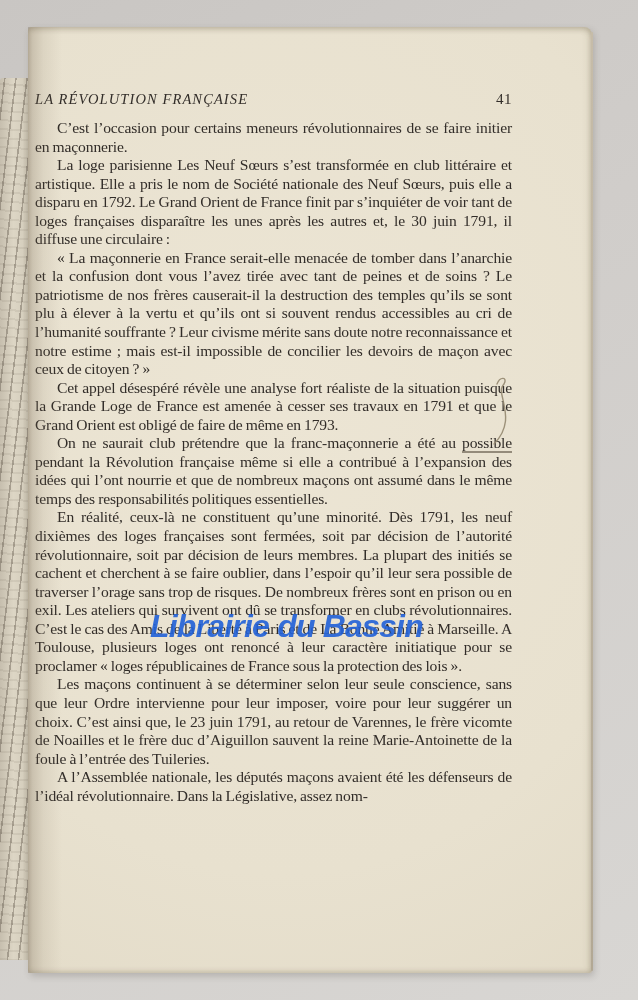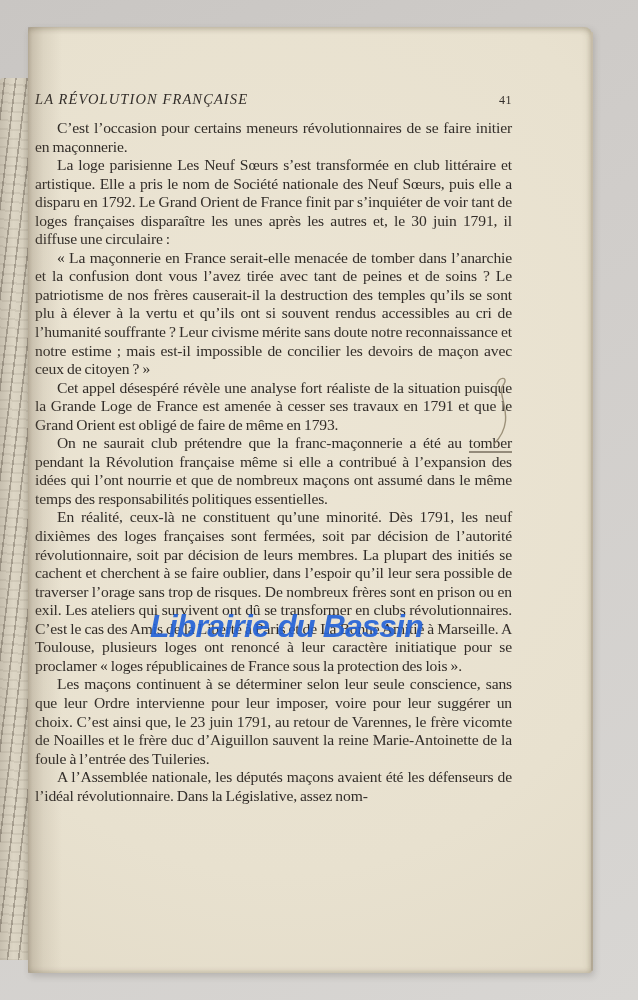--- a/index.html
+++ b/index.html
@@ -47,21 +47,21 @@
     position:absolute;left:28px;top:27px;width:34px;height:946px;
     background:linear-gradient(90deg,rgba(110,95,75,.30),rgba(110,95,75,.10) 45%,rgba(110,95,75,0));
     pointer-events:none;
   }
   .text-col{margin-left:7px;width:477px;color:#322d29;}
   .pg-header{
     display:flex;justify-content:space-between;align-items:baseline;
     font-size:14.5px;
   }
   .running-title{font-style:italic;letter-spacing:1.1px;}
-  .folio{font-size:12px;letter-spacing:.5px;}
+  .folio{font-size:15px;letter-spacing:.5px;}
   .body-text{margin-top:11px;}
   .para{
     margin:0;
     font-size:15.6px;line-height:18.55px;
     letter-spacing:-.15px;word-spacing:-.6px;
     text-align:justify;text-indent:22px;
     text-rendering:optimizeLegibility;
   }
   .pencil{
     border-bottom:2px solid rgba(95,85,70,.62);
@@ -91,21 +91,21 @@
       <div class="pg-header">
         <span class="running-title">LA RÉVOLUTION FRANÇAISE</span>
         <span class="folio">41</span>
       </div>
 
       <div class="body-text">
         <p class="para">C’est l’occasion pour certains meneurs révolutionnaires de se faire initier en maçonnerie.</p>
         <p class="para">La loge parisienne Les Neuf Sœurs s’est transformée en club littéraire et artistique. Elle a pris le nom de Société nationale des Neuf Sœurs, puis elle a disparu en 1792. Le Grand Orient de France finit par s’inquiéter de voir tant de loges françaises disparaître les unes après les autres et, le 30 juin 1791, il diffuse une circulaire :</p>
         <p class="para">« La maçonnerie en France serait-elle menacée de tomber dans l’anarchie et la confusion dont vous l’avez tirée avec tant de peines et de soins ? Le patriotisme de nos frères causerait-il la destruction des temples qu’ils se sont plu à élever à la vertu et qu’ils ont si souvent rendus accessibles au cri de l’humanité souffrante ? Leur civisme mérite sans doute notre reconnaissance et notre estime ; mais est-il impossible de concilier les devoirs de maçon avec ceux de citoyen ? »</p>
         <p class="para">Cet appel désespéré révèle une analyse fort réaliste de la situation puisque la Grande Loge de France est amenée à cesser ses travaux en 1791 et que le Grand Orient est obligé de faire de même en 1793.</p>
-        <p class="para"><span>On ne saurait club prétendre que la franc-maçonnerie a été au </span><span class="pencil">tomber</span><span> pendant la Révolution française même si elle a contribué à l’expansion des idées qui l’ont nourrie et que de nombreux maçons ont assumé dans le même temps des responsabilités politiques essentielles.</span></p>
+        <p class="para"><span>On ne saurait club prétendre que la franc-maçonnerie a été au </span><span class="pencil">possible</span><span> pendant la Révolution française même si elle a contribué à l’expansion des idées qui l’ont nourrie et que de nombreux maçons ont assumé dans le même temps des responsabilités politiques essentielles.</span></p>
         <p class="para">En réalité, ceux-là ne constituent qu’une minorité. Dès 1791, les neuf dixièmes des loges françaises sont fermées, soit par décision de l’autorité révolutionnaire, soit par décision de leurs membres. La plupart des initiés se cachent et cherchent à se faire oublier, dans l’espoir qu’il leur sera possible de traverser l’orage sans trop de risques. De nombreux frères sont en prison ou en exil. Les ateliers qui survivent ont dû se transformer en clubs révolutionnaires. C’est le cas des Amis de la Liberté à Paris et de La Bonne Amitié à Marseille. A Toulouse, plusieurs loges ont renoncé à leur caractère initiatique pour se proclamer « loges républicaines de France sous la protection des lois ».</p>
         <p class="para">Les maçons continuent à se déterminer selon leur seule conscience, sans que leur Ordre intervienne pour leur imposer, voire pour leur suggérer un choix. C’est ainsi que, le 23 juin 1791, au retour de Varennes, le frère vicomte de Noailles et le frère duc d’Aiguillon sauvent la reine Marie-Antoinette de la foule à l’entrée des Tuileries.</p>
         <p class="para">A l’Assemblée nationale, les députés maçons avaient été les défenseurs de l’idéal révolutionnaire. Dans la Législative, assez nom-</p>
       </div>
 
     </div>
   </div>
 
   <div class="gutter"></div>
 

